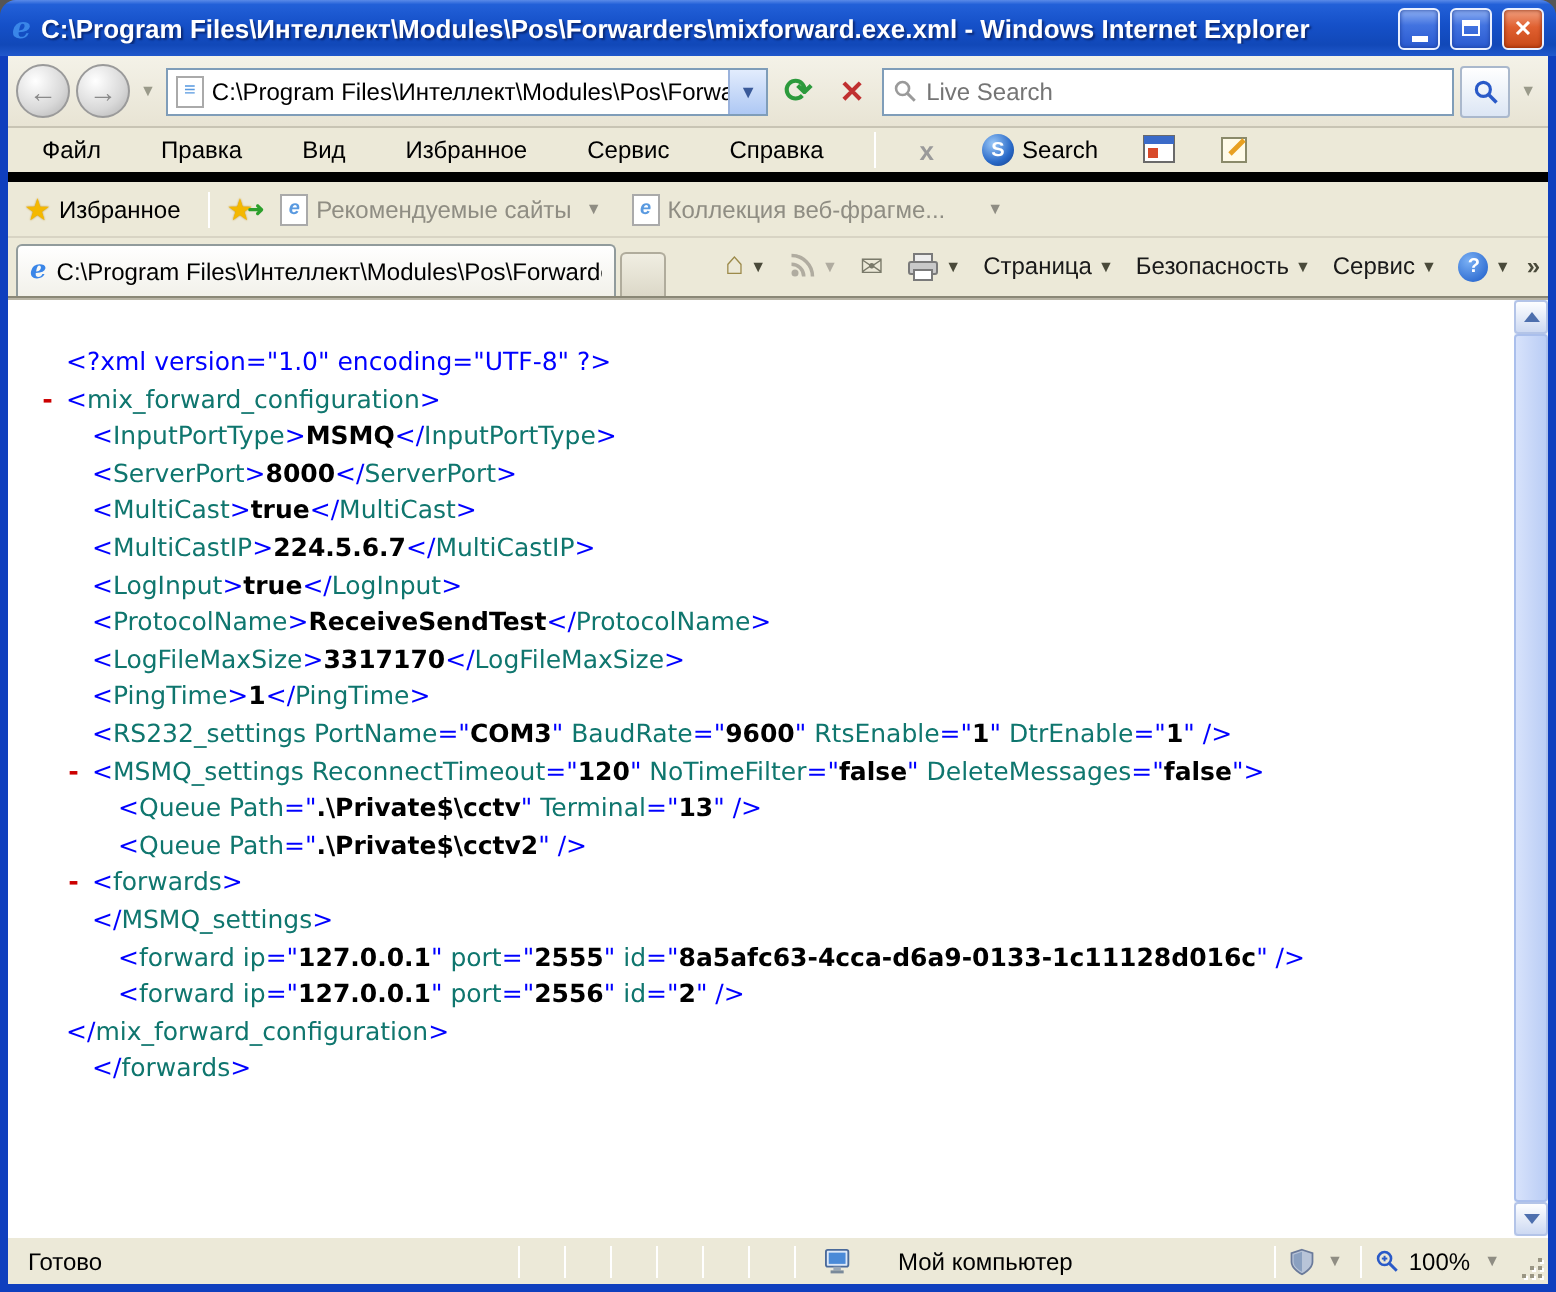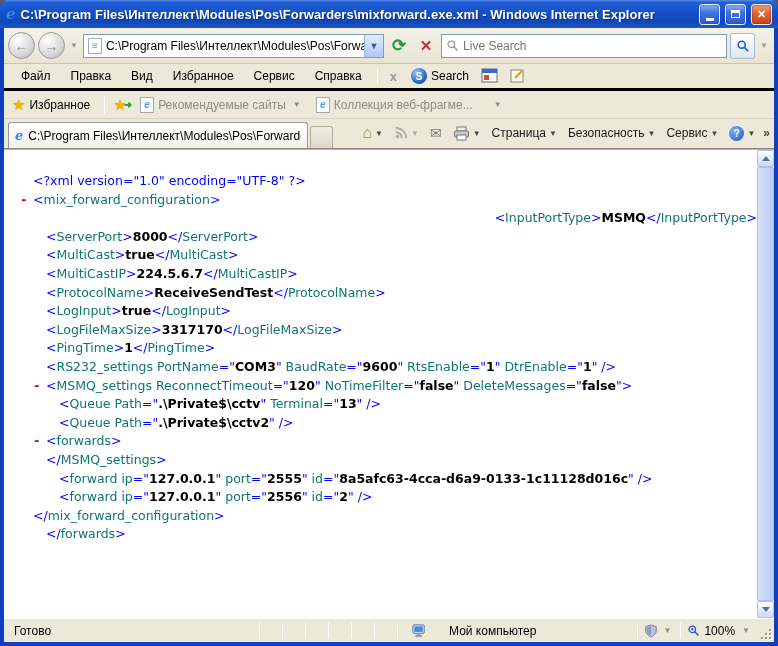--- a/index.html
+++ b/index.html
@@ -43,21 +43,21 @@
   .refresh-glyph { color:#2c9a3c; font-size:17px; font-weight:bold; }
   .stop-glyph { color:#c03030; font-size:15px; font-weight:bold; }
   .search-field { width:286px; height:24px; background:#fff; border:1px solid #7f9db9; display:flex; align-items:center;
     padding:0 4px; gap:4px; }
   .search-field input { flex:1; border:none; outline:none; font-size:12px; color:#9a9a9a; background:transparent;
     font-family:"Liberation Sans",sans-serif; }
   .search-go { width:25px; height:26px; border:1px solid #aab8cc; border-radius:2px; background:linear-gradient(180deg,#fff,#dce6f4);
     display:flex; align-items:center; justify-content:center; }
 
   
-  .menubar { height:27px; padding:0 8px; gap:2px; border-bottom:3px solid #000000; }
+  .menubar { height:27px; padding:0 8px; gap:12px; border-bottom:5px solid #000000; }
   .menu-item { font-size:12px; color:#000; padding:3px 9px; }
   .vsep { width:1px; height:18px; background:#c8c4b4; border-right:1px solid #fff; margin:0 4px; }
   .gray-x { color:#9a9a9a; font-size:13px; font-weight:bold; padding:0 6px; }
   .snagit { display:flex; align-items:center; gap:4px; padding:0 6px; font-size:12px; color:#000; }
   .snagit-sphere { width:16px; height:16px; border-radius:50%; background:radial-gradient(circle at 35% 30%,#9ac8f8,#2a6ac8 60%,#103a88);
     color:#fff; font-size:10px; font-weight:bold; display:flex; align-items:center; justify-content:center; }
   .tool-icon16 { width:18px; height:16px; margin:0 4px; position:relative; }
 
   
   .favbar { height:28px; padding:0 8px; gap:4px; border-bottom:1px solid #d8d4c4; }
@@ -262,26 +262,26 @@
           <span class="cmd-drop">▼</span>
         </span>
         <span class="chevron">»</span>
       </div>
     </div>
 
     <div class="content">
       <div class="xml-pane" id="xml-root">
           <div class="x-line" style="padding-left: 0px;"><span class="gut"></span><span class="tok-m">&lt;?xml version="1.0" encoding="UTF-8" ?&gt;</span></div>
           <div class="x-line" style="padding-left: 0px;"><span class="gut">-</span><span class="tok-m">&lt;</span><span class="tok-n">mix_forward_configuration</span><span class="tok-m">&gt;</span></div>
-          <div class="x-line" style="padding-left: 13px; text-align: right;"><span class="gut"></span><span class="tok-m">&lt;</span><span class="tok-n">InputPortType</span><span class="tok-m">&gt;</span><span class="tok-v">MSMQ</span><span class="tok-m">&lt;/</span><span class="tok-n">InputPortType</span><span class="tok-m">&gt;</span></div>
+          <div class="x-line" style="padding-left: 13px;"><span class="gut"></span><span class="tok-m">&lt;</span><span class="tok-n">InputPortType</span><span class="tok-m">&gt;</span><span class="tok-v">MSMQ</span><span class="tok-m">&lt;/</span><span class="tok-n">InputPortType</span><span class="tok-m">&gt;</span></div>
           <div class="x-line" style="padding-left: 13px;"><span class="gut"></span><span class="tok-m">&lt;</span><span class="tok-n">ServerPort</span><span class="tok-m">&gt;</span><span class="tok-v">8000</span><span class="tok-m">&lt;/</span><span class="tok-n">ServerPort</span><span class="tok-m">&gt;</span></div>
           <div class="x-line" style="padding-left: 13px;"><span class="gut"></span><span class="tok-m">&lt;</span><span class="tok-n">MultiCast</span><span class="tok-m">&gt;</span><span class="tok-v">true</span><span class="tok-m">&lt;/</span><span class="tok-n">MultiCast</span><span class="tok-m">&gt;</span></div>
           <div class="x-line" style="padding-left: 13px;"><span class="gut"></span><span class="tok-m">&lt;</span><span class="tok-n">MultiCastIP</span><span class="tok-m">&gt;</span><span class="tok-v">224.5.6.7</span><span class="tok-m">&lt;/</span><span class="tok-n">MultiCastIP</span><span class="tok-m">&gt;</span></div>
+          <div class="x-line" style="padding-left: 13px;"><span class="gut"></span><span class="tok-m">&lt;</span><span class="tok-n">LogInput</span><span class="tok-m">&gt;</span><span class="tok-v">true</span><span class="tok-m">&lt;/</span><span class="tok-n">LogInput</span><span class="tok-m">&gt;</span></div>
           <div class="x-line" style="padding-left: 13px;"><span class="gut"></span><span class="tok-m">&lt;</span><span class="tok-n">ProtocolName</span><span class="tok-m">&gt;</span><span class="tok-v">ReceiveSendTest</span><span class="tok-m">&lt;/</span><span class="tok-n">ProtocolName</span><span class="tok-m">&gt;</span></div>
-          <div class="x-line" style="padding-left: 13px;"><span class="gut"></span><span class="tok-m">&lt;</span><span class="tok-n">LogInput</span><span class="tok-m">&gt;</span><span class="tok-v">true</span><span class="tok-m">&lt;/</span><span class="tok-n">LogInput</span><span class="tok-m">&gt;</span></div>
           <div class="x-line" style="padding-left: 13px;"><span class="gut"></span><span class="tok-m">&lt;</span><span class="tok-n">LogFileMaxSize</span><span class="tok-m">&gt;</span><span class="tok-v">3317170</span><span class="tok-m">&lt;/</span><span class="tok-n">LogFileMaxSize</span><span class="tok-m">&gt;</span></div>
           <div class="x-line" style="padding-left: 13px;"><span class="gut"></span><span class="tok-m">&lt;</span><span class="tok-n">PingTime</span><span class="tok-m">&gt;</span><span class="tok-v">1</span><span class="tok-m">&lt;/</span><span class="tok-n">PingTime</span><span class="tok-m">&gt;</span></div>
           <div class="x-line" style="padding-left: 13px;"><span class="gut"></span><span class="tok-m">&lt;</span><span class="tok-n">RS232_settings</span><span class="tok-n"> PortName</span><span class="tok-m">="</span><span class="tok-v">COM3</span><span class="tok-m">"</span><span class="tok-n"> BaudRate</span><span class="tok-m">="</span><span class="tok-v">9600</span><span class="tok-m">"</span><span class="tok-n"> RtsEnable</span><span class="tok-m">="</span><span class="tok-v">1</span><span class="tok-m">"</span><span class="tok-n"> DtrEnable</span><span class="tok-m">="</span><span class="tok-v">1</span><span class="tok-m">"</span><span class="tok-m"> /&gt;</span></div>
           <div class="x-line" style="padding-left: 13px;"><span class="gut">-</span><span class="tok-m">&lt;</span><span class="tok-n">MSMQ_settings</span><span class="tok-n"> ReconnectTimeout</span><span class="tok-m">="</span><span class="tok-v">120</span><span class="tok-m">"</span><span class="tok-n"> NoTimeFilter</span><span class="tok-m">="</span><span class="tok-v">false</span><span class="tok-m">"</span><span class="tok-n"> DeleteMessages</span><span class="tok-m">="</span><span class="tok-v">false</span><span class="tok-m">"</span><span class="tok-m">&gt;</span></div>
           <div class="x-line" style="padding-left: 26px;"><span class="gut"></span><span class="tok-m">&lt;</span><span class="tok-n">Queue</span><span class="tok-n"> Path</span><span class="tok-m">="</span><span class="tok-v">.\Private$\cctv</span><span class="tok-m">"</span><span class="tok-n"> Terminal</span><span class="tok-m">="</span><span class="tok-v">13</span><span class="tok-m">"</span><span class="tok-m"> /&gt;</span></div>
           <div class="x-line" style="padding-left: 26px;"><span class="gut"></span><span class="tok-m">&lt;</span><span class="tok-n">Queue</span><span class="tok-n"> Path</span><span class="tok-m">="</span><span class="tok-v">.\Private$\cctv2</span><span class="tok-m">"</span><span class="tok-m"> /&gt;</span></div>
           <div class="x-line" style="padding-left: 13px;"><span class="gut">-</span><span class="tok-m">&lt;</span><span class="tok-n">forwards</span><span class="tok-m">&gt;</span></div>
           <div class="x-line" style="padding-left: 13px;"><span class="gut"></span><span class="tok-m">&lt;/</span><span class="tok-n">MSMQ_settings</span><span class="tok-m">&gt;</span></div>
           <div class="x-line" style="padding-left: 26px;"><span class="gut"></span><span class="tok-m">&lt;</span><span class="tok-n">forward</span><span class="tok-n"> ip</span><span class="tok-m">="</span><span class="tok-v">127.0.0.1</span><span class="tok-m">"</span><span class="tok-n"> port</span><span class="tok-m">="</span><span class="tok-v">2555</span><span class="tok-m">"</span><span class="tok-n"> id</span><span class="tok-m">="</span><span class="tok-v">8a5afc63-4cca-d6a9-0133-1c11128d016c</span><span class="tok-m">"</span><span class="tok-m"> /&gt;</span></div>
           <div class="x-line" style="padding-left: 26px;"><span class="gut"></span><span class="tok-m">&lt;</span><span class="tok-n">forward</span><span class="tok-n"> ip</span><span class="tok-m">="</span><span class="tok-v">127.0.0.1</span><span class="tok-m">"</span><span class="tok-n"> port</span><span class="tok-m">="</span><span class="tok-v">2556</span><span class="tok-m">"</span><span class="tok-n"> id</span><span class="tok-m">="</span><span class="tok-v">2</span><span class="tok-m">"</span><span class="tok-m"> /&gt;</span></div>

